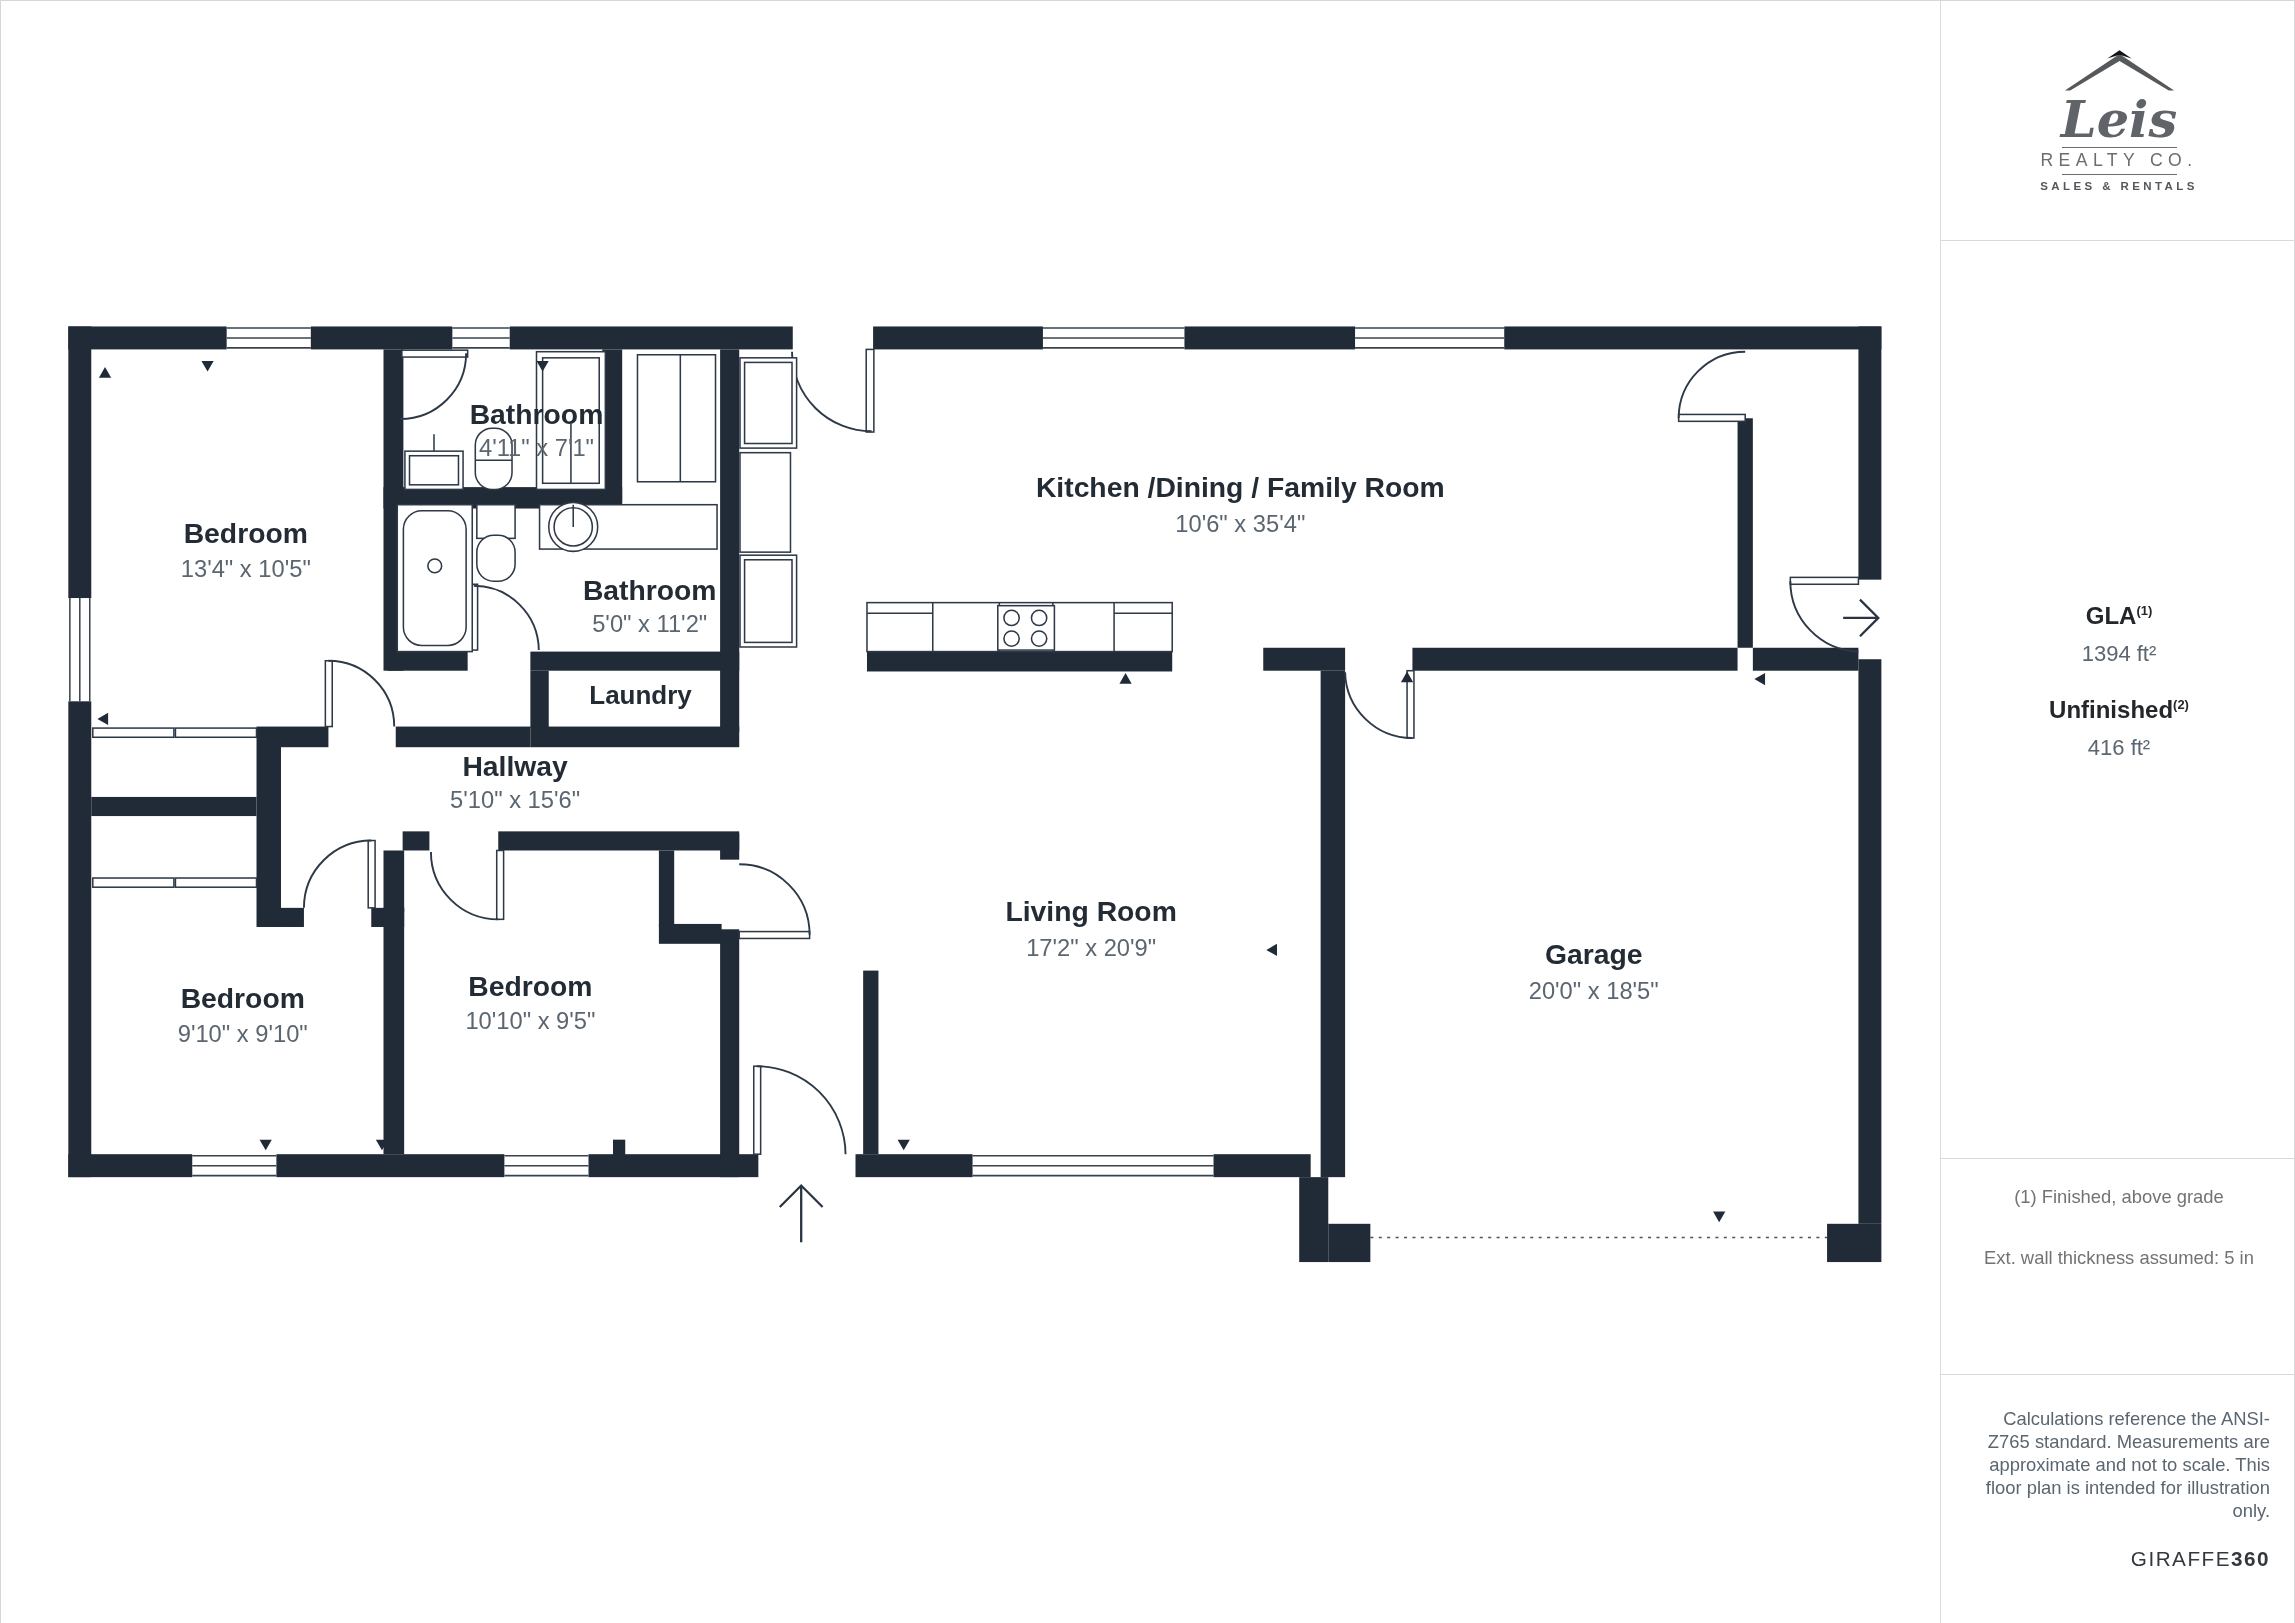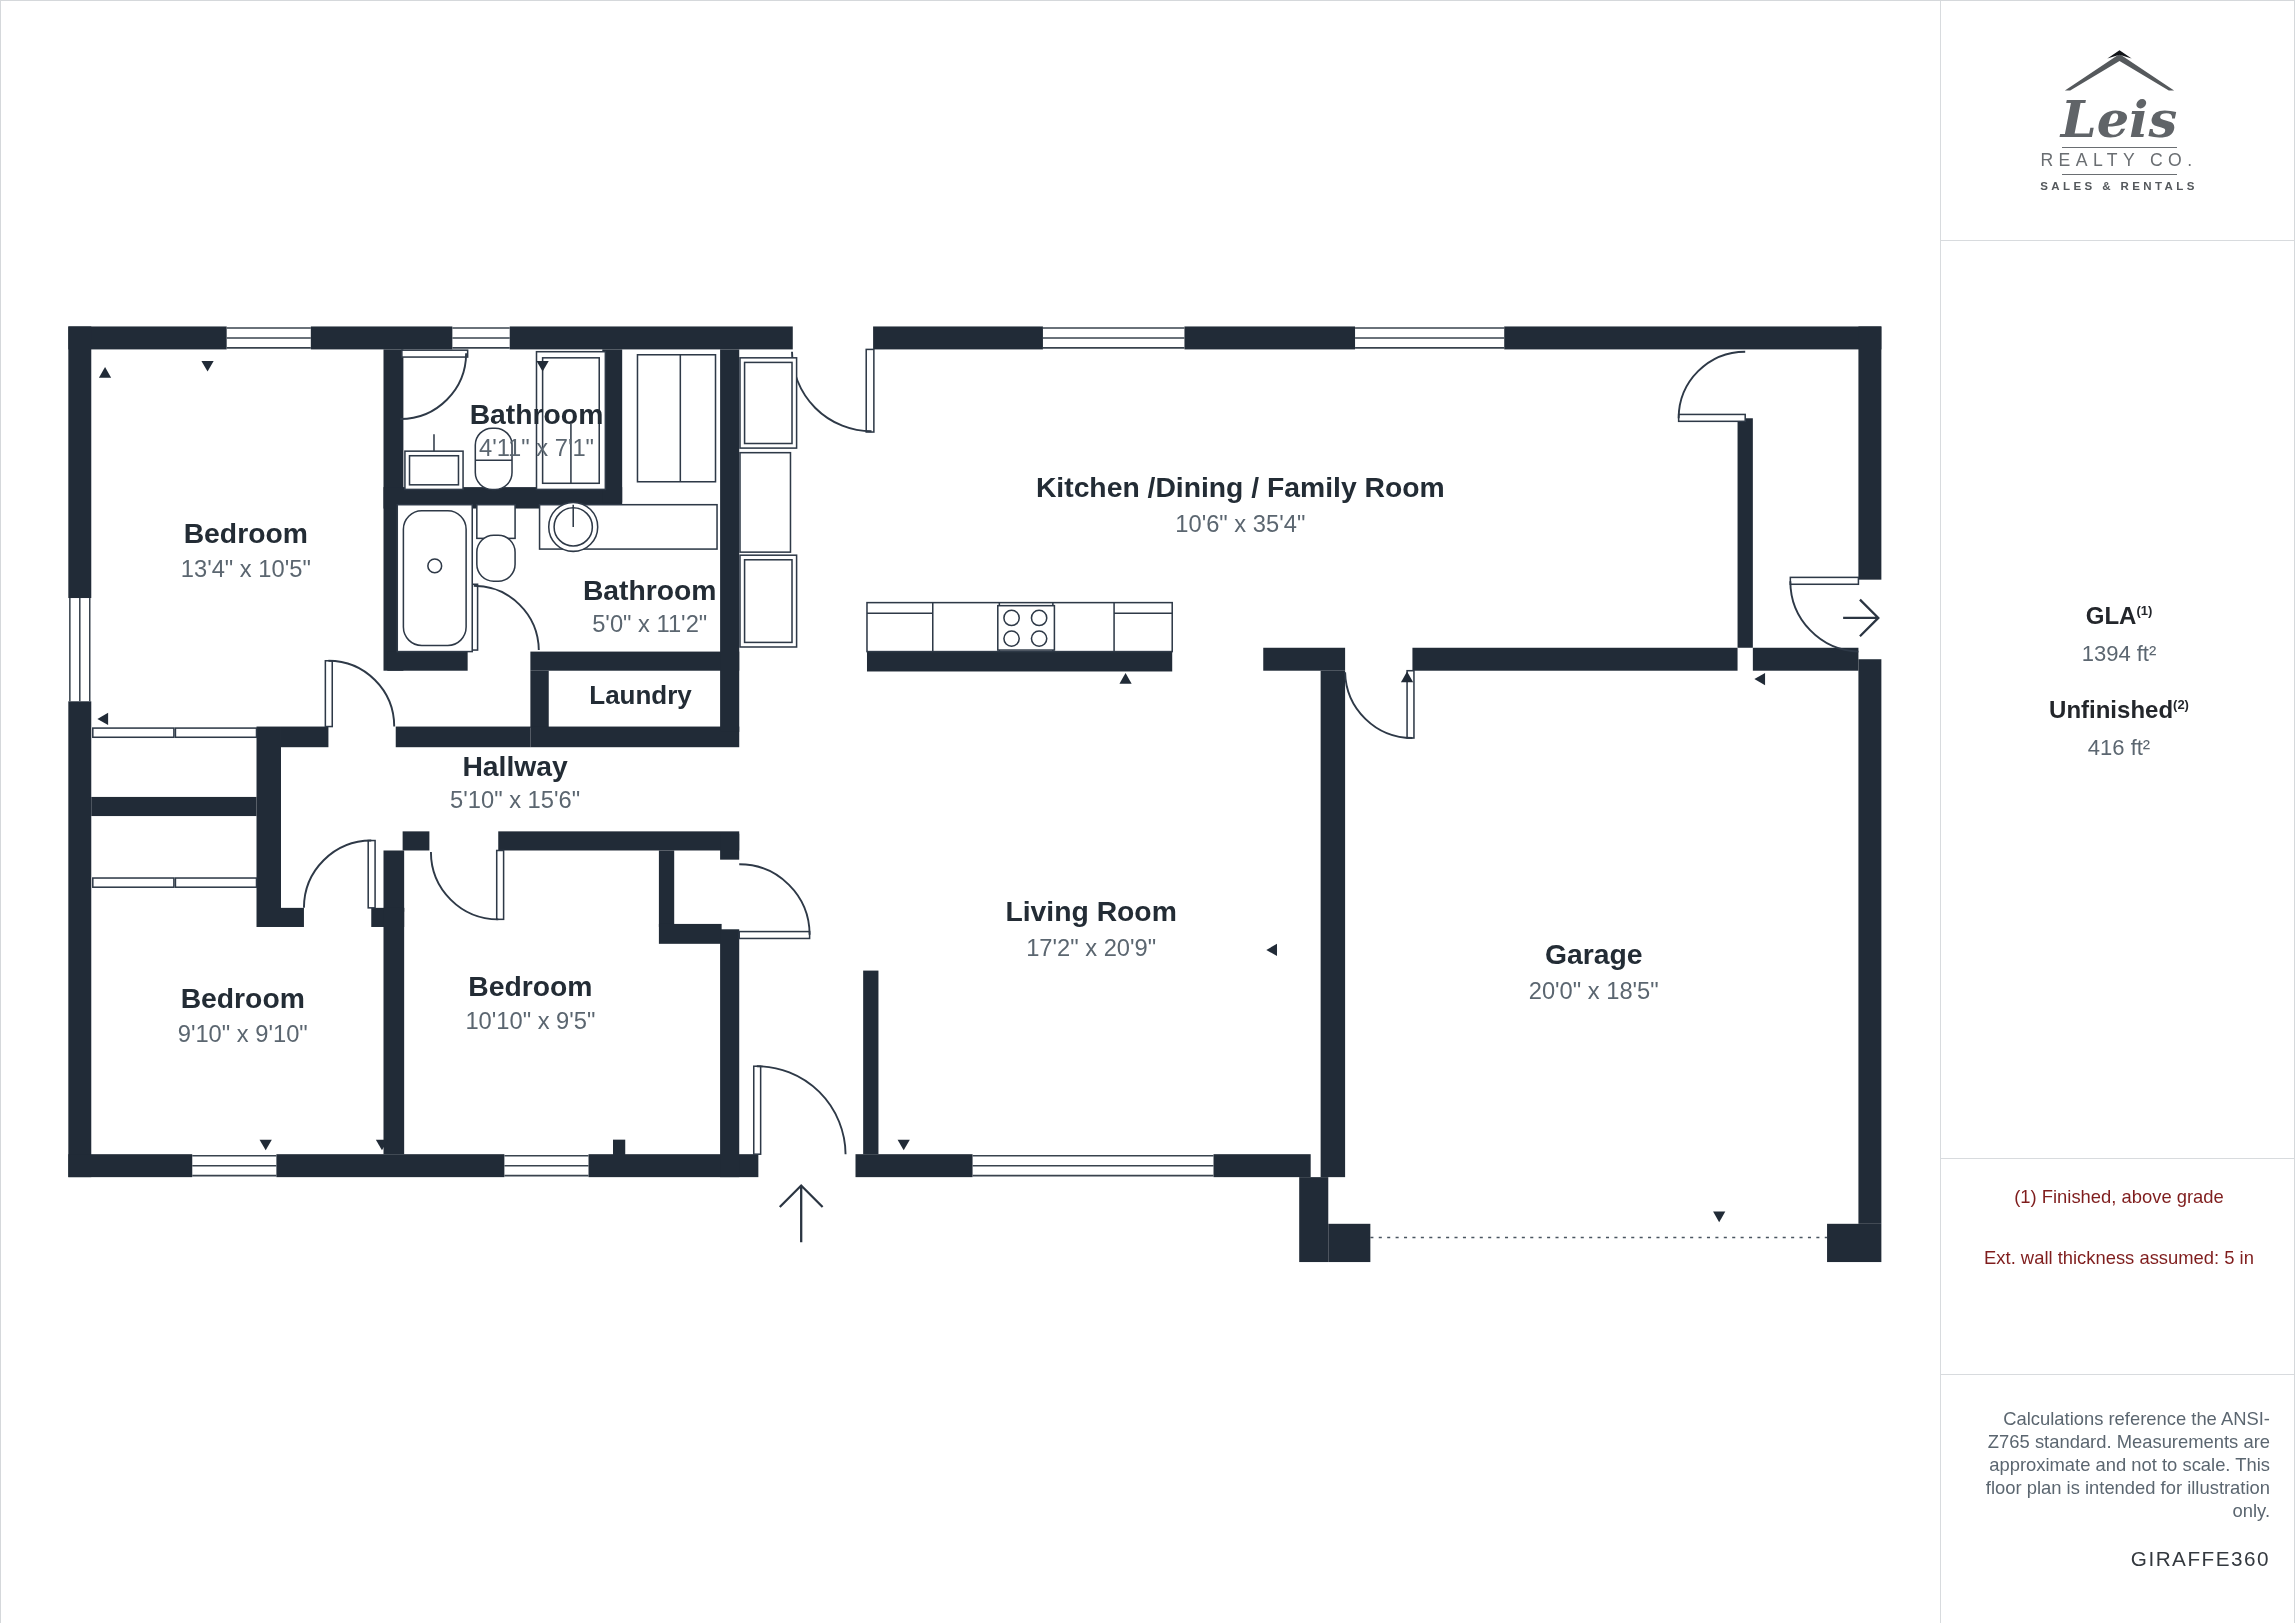--- a/index.html
+++ b/index.html
@@ -26,25 +26,25 @@
   .divider{position:absolute;left:0;width:100%;height:0;border-top:0.8px solid #d8dbde;}
   .logo{position:absolute;top:47px;left:0;width:100%;text-align:center;color:#606468;}
   .logo-name{font-family:"DejaVu Serif",serif;font-style:italic;font-weight:700;font-size:51px;line-height:49px;color:#606468;}
   .logo-line{border-top:1.5px solid #6a6e72;width:115px;margin:3.1px auto 2.3px auto;}
   .logo-sub{font-size:17.6px;letter-spacing:5.4px;color:#6a6e72;}
   .logo-tag{font-size:11.5px;font-weight:700;letter-spacing:3.4px;color:#54585c;margin-top:4.6px;}
   .gla-block{position:absolute;left:0;width:100%;text-align:center;}
   .gla-label{font-size:24px;font-weight:700;color:#23262b;}
   .gla-label sup{font-size:13px;font-weight:700;}
   .gla-value{font-size:22px;color:#5b6670;margin-top:10.7px;}
-  .notes{position:absolute;top:1184px;left:17px;width:322px;text-align:center;color:#7f1d1d;font-size:18.4px;line-height:24.5px;}
+  .notes{position:absolute;top:1184px;left:17px;width:322px;text-align:center;color:#737373;font-size:18.4px;line-height:24.5px;}
   .notes p{margin:0 0 36px 0;}
   .disclaimer{position:absolute;top:1406px;left:27px;width:302px;text-align:right;color:#5b6670;font-size:18.4px;line-height:23px;}
   .brand{margin-top:24.5px;color:#33383e;font-size:20.7px;letter-spacing:1.5px;}
-  .brand b{font-weight:400;}
+  .brand b{font-weight:700;}
 </style>
 </head>
 <body>
 
 <div class="canvas">
 
   <svg class="plan-svg" width="2295" height="1624" viewBox="0 0 3000 2122">
 
     <g>
       <rect class="w" x="88" y="425" width="207" height="30"></rect>

